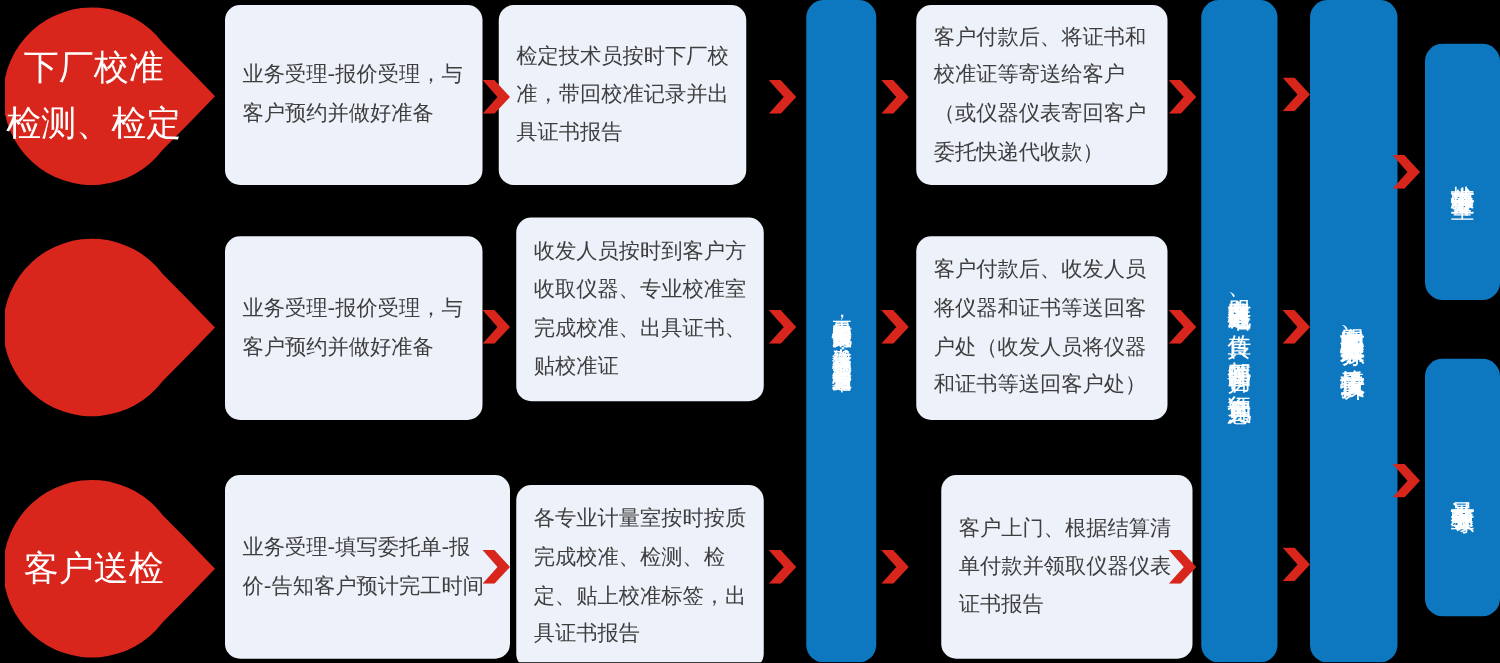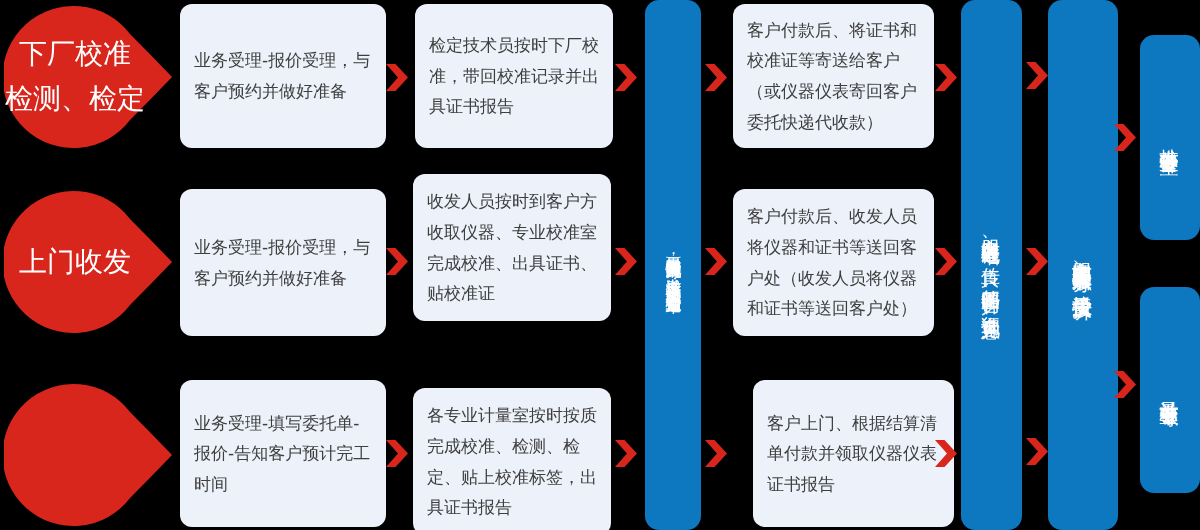--- a/index.html
+++ b/index.html
@@ -41,47 +41,47 @@
 
   <svg class="drop" style="top:4px" viewBox="0 0 170 146">
     <path d="M 168 73 Q 147 51 126 30 A 71 71 0 1 0 126 116 Q 147 95 168 73 Z"></path>
   </svg>
   <div class="drop-label" style="top:4px">下厂校准
 检测、检定</div>
 
   <svg class="drop" style="top:189px" viewBox="0 0 170 146">
     <path d="M 168 73 Q 147 51 126 30 A 71 71 0 1 0 126 116 Q 147 95 168 73 Z"></path>
   </svg>
-  <div class="drop-label" style="top:189px">上门收发</div>
 
   <svg class="drop" style="top:382px" viewBox="0 0 170 146">
     <path d="M 168 73 Q 147 51 126 30 A 71 71 0 1 0 126 116 Q 147 95 168 73 Z"></path>
   </svg>
+  <div class="drop-label" style="top:382px">客户送检</div>
 
   <div class="step" style="left:180px;top:4px;width:206px;height:144px">
     <span>业务受理-报价受理，与客户预约并做好准备</span>
   </div>
-  <div class="step" style="left:415px;top:4px;width:198px;height:144px">
+  <div class="step" style="left:399px;top:4px;width:198px;height:144px">
     <span>检定技术员按时下厂校准，带回校准记录并出具证书报告</span>
   </div>
   <div class="step" style="left:733px;top:4px;width:201px;height:144px">
     <span>客户付款后、将证书和校准证等寄送给客户（或仪器仪表寄回客户委托快递代收款）</span>
   </div>
 
   <div class="step" style="left:180px;top:189px;width:206px;height:147px">
     <span>业务受理-报价受理，与客户预约并做好准备</span>
   </div>
   <div class="step" style="left:413px;top:174px;width:198px;height:147px">
     <span>收发人员按时到客户方收取仪器、专业校准室完成校准、出具证书、贴校准证</span>
   </div>
   <div class="step" style="left:733px;top:189px;width:201px;height:147px">
     <span>客户付款后、收发人员将仪器和证书等送回客户处（收发人员将仪器和证书等送回客户处）</span>
   </div>
 
-  <div class="step" style="left:180px;top:380px;width:206px;height:147px">
+  <div class="step" style="left:180px;top:380px;width:228px;height:147px">
     <span>业务受理-填写委托单-报价-告知客户预计完工时间</span>
   </div>
   <div class="step" style="left:413px;top:388px;width:198px;height:147px">
     <span>各专业计量室按时按质完成校准、检测、检定、贴上校准标签，出具证书报告</span>
   </div>
   <div class="step" style="left:753px;top:380px;width:201px;height:147px">
     <span>客户上门、根据结算清单付款并领取仪器仪表证书报告</span>
   </div>
 
   <div class="pipe pipe-1" style="left:645px;width:56px">

